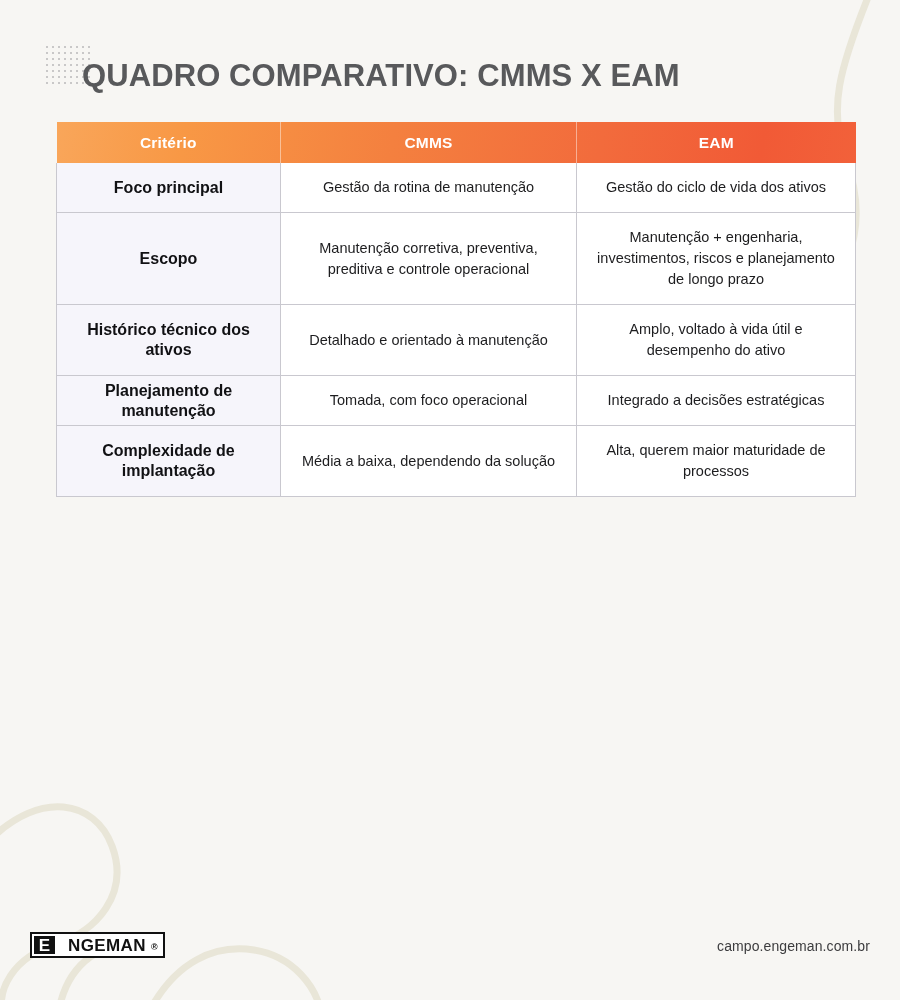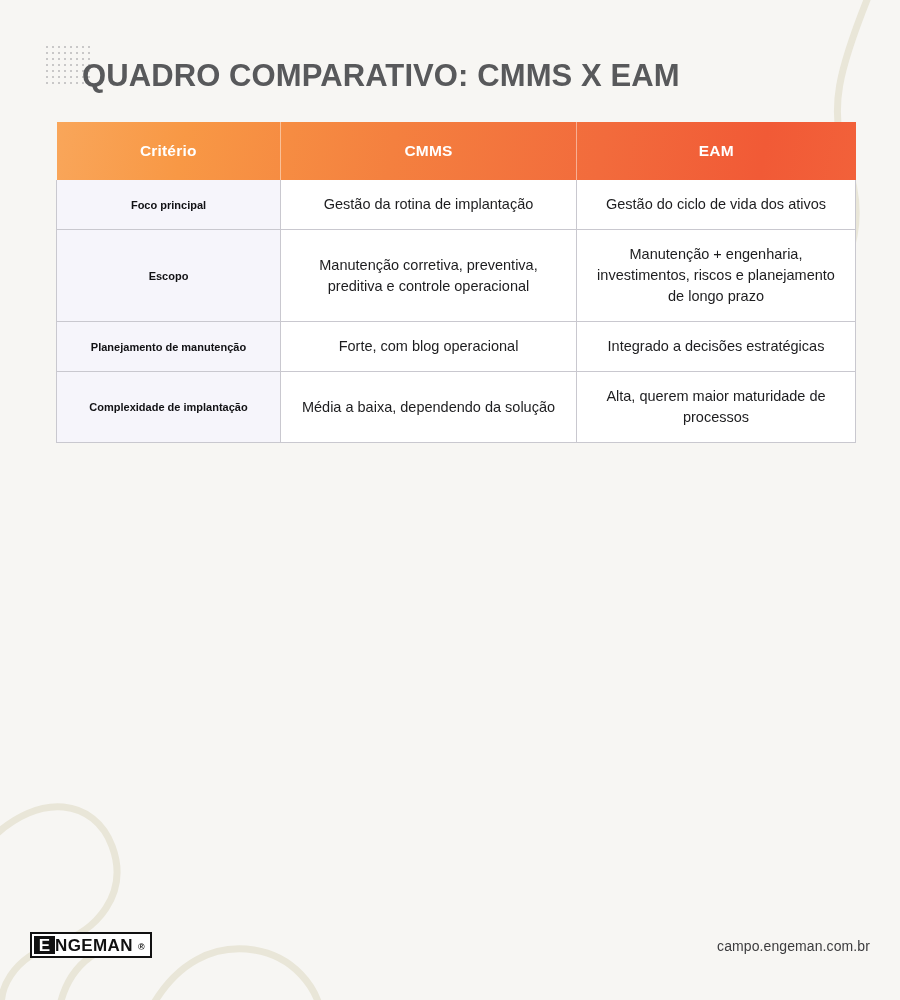--- a/index.html
+++ b/index.html
@@ -94,21 +94,21 @@
     background: linear-gradient(100deg,
                 #f9a65a 0%,
                 #f89845 16%,
                 #f4803f 42%,
                 #f26b3c 68%,
                 #f15a36 88%,
                 #f2613a 100%);
   }
 
   thead th {
-    height: 58px;
+    height: 41px;
     color: #ffffff;
     font-size: 15.5px;
     font-weight: 700;
     text-align: center;
     vertical-align: middle;
     letter-spacing: .2px;
     border-right: 1px solid rgba(255,255,255,.45);
     border-bottom: none;
     padding: 0 8px;
   }
@@ -122,21 +122,21 @@
     padding: 14px 16px;
     font-size: 14.5px;
     line-height: 21px;
     color: #1d1d1f;
     background: #ffffff;
   }
 
   tbody td.crit {
     background: #f6f5fb;
     font-weight: 700;
-    font-size: 11px;
+    font-size: 16px;
     line-height: 20px;
     color: #111114;
     padding: 1px 14px;
   }
 
   tbody tr:first-child td { border-top: none; }
 
   
   .footer {
     position: absolute;
@@ -167,21 +167,21 @@
     display: flex;
     align-items: center;
     justify-content: center;
     line-height: 1;
     font-family: "Liberation Sans", sans-serif;
   }
 
   .logo-word {
     display: flex;
     align-items: center;
-    padding: 0 4px 0 0;
+    padding: 0 4px 0 13px;
     font-size: 17px;
     font-weight: 700;
     letter-spacing: .4px;
     color: #111111;
     line-height: 1;
   }
 
   .logo-reg {
     display: flex;
     align-items: flex-end;
@@ -232,35 +232,40 @@
         <tr>
           <th>Critério</th>
           <th>CMMS</th>
           <th>EAM</th>
         </tr>
       </thead>
       <tbody>
 
         <tr>
           <td class="crit">Foco principal</td>
-          <td>Gestão da rotina de implantação</td>
+          <td>Gestão da rotina de manutenção</td>
           <td>Gestão do ciclo de vida dos ativos</td>
         </tr>
 
         <tr>
           <td class="crit">Escopo</td>
           <td>Manutenção corretiva, preventiva, preditiva e controle operacional</td>
           <td>Manutenção + engenharia, investimentos, riscos e planejamento de longo prazo</td>
         </tr>
 
 
+        <tr>
+          <td class="crit">Histórico técnico dos ativos</td>
+          <td>Detalhado e orientado à manutenção</td>
+          <td>Amplo, voltado à vida útil e desempenho do ativo</td>
+        </tr>
 
         <tr>
           <td class="crit">Planejamento de manutenção</td>
-          <td>Forte, com blog operacional</td>
+          <td>Tomada, com foco operacional</td>
           <td>Integrado a decisões estratégicas</td>
         </tr>
 
 
         <tr>
           <td class="crit">Complexidade de implantação</td>
           <td>Média a baixa, dependendo da solução</td>
           <td>Alta, querem maior maturidade de processos</td>
         </tr>
 

